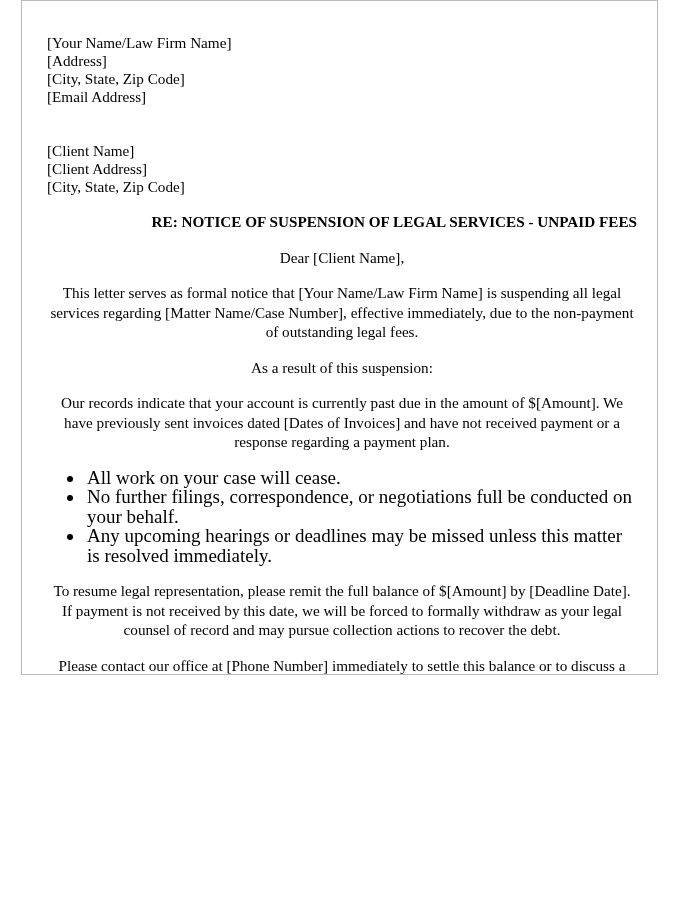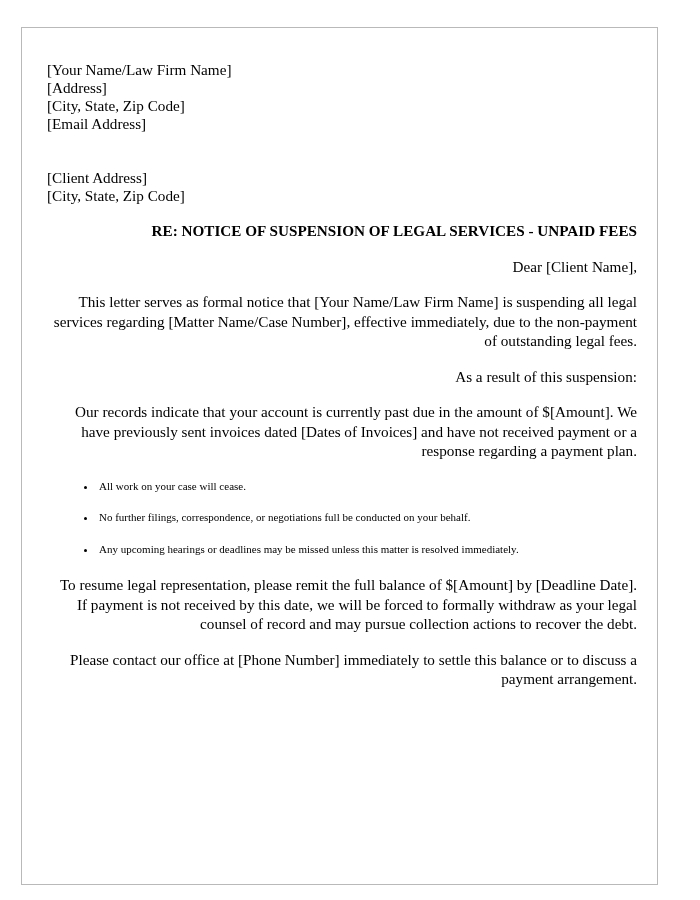--- a/index.html
+++ b/index.html
@@ -10,23 +10,23 @@
   body {
     width: 700px;
     height: 900px;
     font-family: "Liberation Serif", serif;
     color: #000000;
     overflow: hidden;
   }
   .page {
     position: absolute;
     left: 21px;
-    top: 27px;
+    top: 0;
     width: 637px;
-    height: 858px;
+    height: 675px;
     border: 1px solid #b9b9b9;
     background: #ffffff;
     box-sizing: border-box;
     overflow: hidden;
   }
   .content {
     position: absolute;
     left: 25px;
     top: 33px;
     width: 590px;
@@ -35,38 +35,38 @@
     font-size: 15.2px;
     line-height: 18px;
     white-space: pre-wrap;
   }
   .gap-sm { height: 18px; }
   .gap-md { height: 16px; }
   .para {
     font-size: 15.2px;
     line-height: 19.5px;
     margin: 0 0 16px 0;
-    text-align: right;
+    text-align: center;
   }
   .subject {
     font-size: 15.2px;
     line-height: 19.5px;
     font-weight: bold;
     margin: 0 0 16px 0;
     text-align: right;
   }
   ul.bullets {
     margin: 0 0 16px 0;
     padding-left: 38px;
     list-style-type: disc;
   }
   ul.bullets li {
-    font-size: 11px;
+    font-size: 19px;
     line-height: 19.5px;
-    margin: 12px;
+    margin: 0;
     padding-left: 2px;
   }
 </style>
 </head>
 <body>
 
 <div class="page">
   <div class="content">
 
     <div>
@@ -75,20 +75,21 @@
       <div class="line">[City, State, Zip Code]</div>
       <div class="line">[Email Address]</div>
     </div>
 
     <div class="gap-sm"></div>
 
 
     <div class="gap-sm"></div>
 
     <div>
+      <div class="line">[Client Name]</div>
       <div class="line">[Client Address]</div>
       <div class="line">[City, State, Zip Code]</div>
     </div>
 
     <div class="gap-md"></div>
 
     <div class="subject">RE: NOTICE OF SUSPENSION OF LEGAL SERVICES - UNPAID FEES</div>
 
     <p class="para">Dear [Client Name],</p>
 

